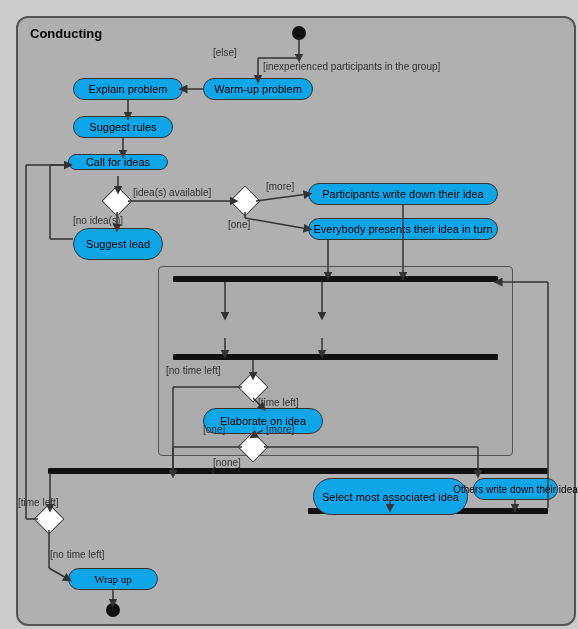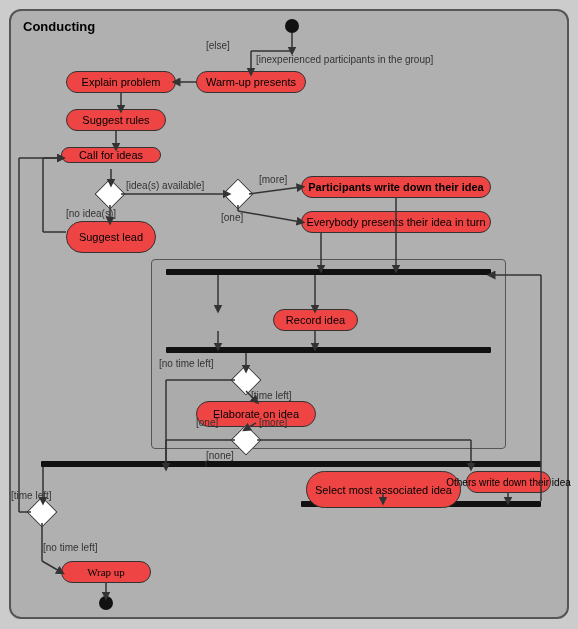--- a/index.html
+++ b/index.html
@@ -7,42 +7,42 @@
       width: 578px;
       height: 629px;
       background: #ccc;
       font-family: Arial, sans-serif;
       font-size: 11px;
       overflow: hidden;
     }
     .diagram-container {
       width: 560px;
       height: 610px;
-      margin: 9px;
+      margin: 16px;
       background: #b0b0b0;
       border: 2px solid #555;
       border-radius: 12px;
       position: relative;
     }
     .section-label {
       position: absolute;
       top: 8px;
       left: 12px;
       font-size: 13px;
       font-weight: bold;
       color: #000;
     }
     
     .node {
       position: absolute;
       display: flex;
       align-items: center;
       justify-content: center;
       text-align: right;
-      background: #ef4444;
+      background: #0ea5e9;
       border: 1.5px solid #333;
       border-radius: 20px;
       white-space: nowrap;
       font-size: 11px;
     }
     .diamond {
       position: absolute;
       width: 22px;
       height: 22px;
       background: #fff;
@@ -84,44 +84,43 @@
     }
   </style>
 </head>
 <body>
 
 <div class="diagram-container">
   <span class="section-label">Conducting</span>
 
   <div class="circle-node" style="left:274px;top:8px;"></div>
 
-  <div class="node" style="left:185px;top:60px;width:110px;height:22px;">Warm-up presents</div>
+  <div class="node" style="left:185px;top:60px;width:110px;height:22px;">Warm-up problem</div>
 
   <div class="node" style="left:55px;top:60px;width:110px;height:22px;">Explain problem</div>
 
   <div class="node" style="left:55px;top:98px;width:100px;height:22px;">Suggest rules</div>
 
   <div class="node" style="left:50px;top:136px;width:100px;height:16px;">Call for ideas</div>
 
   <div class="diamond" style="left:88px;top:172px;"></div>
 
   <div class="diamond" style="left:216px;top:172px;"></div>
 
   <div class="node" style="left:55px;top:210px;width:90px;height:32px;">Suggest lead</div>
 
-  <div class="node" style="left:290px;top:165px;width:190px;height:22px;font-weight:bold;">Participants write down their idea</div>
+  <div class="node" style="left:290px;top:165px;width:190px;height:22px;">Participants write down their idea</div>
 
   <div class="node" style="left:290px;top:200px;width:190px;height:22px;">Everybody presents their idea in turn</div>
 
   <div class="inner-box" style="left:140px;top:248px;width:355px;height:190px;"></div>
 
   <div class="thick-bar" style="left:155px;top:258px;width:325px;"></div>
 
 
-  <div class="node" style="left:262px;top:298px;width:85px;height:22px;">Record idea</div>
 
   <div class="thick-bar" style="left:155px;top:336px;width:325px;"></div>
 
   <div class="diamond" style="left:224px;top:358px;"></div>
 
   <div class="node" style="left:185px;top:390px;width:120px;height:26px;">Elaborate on idea</div>
 
   <div class="thick-bar" style="left:30px;top:450px;width:500px;"></div>
 
   <div class="diamond" style="left:224px;top:418px;"></div>

